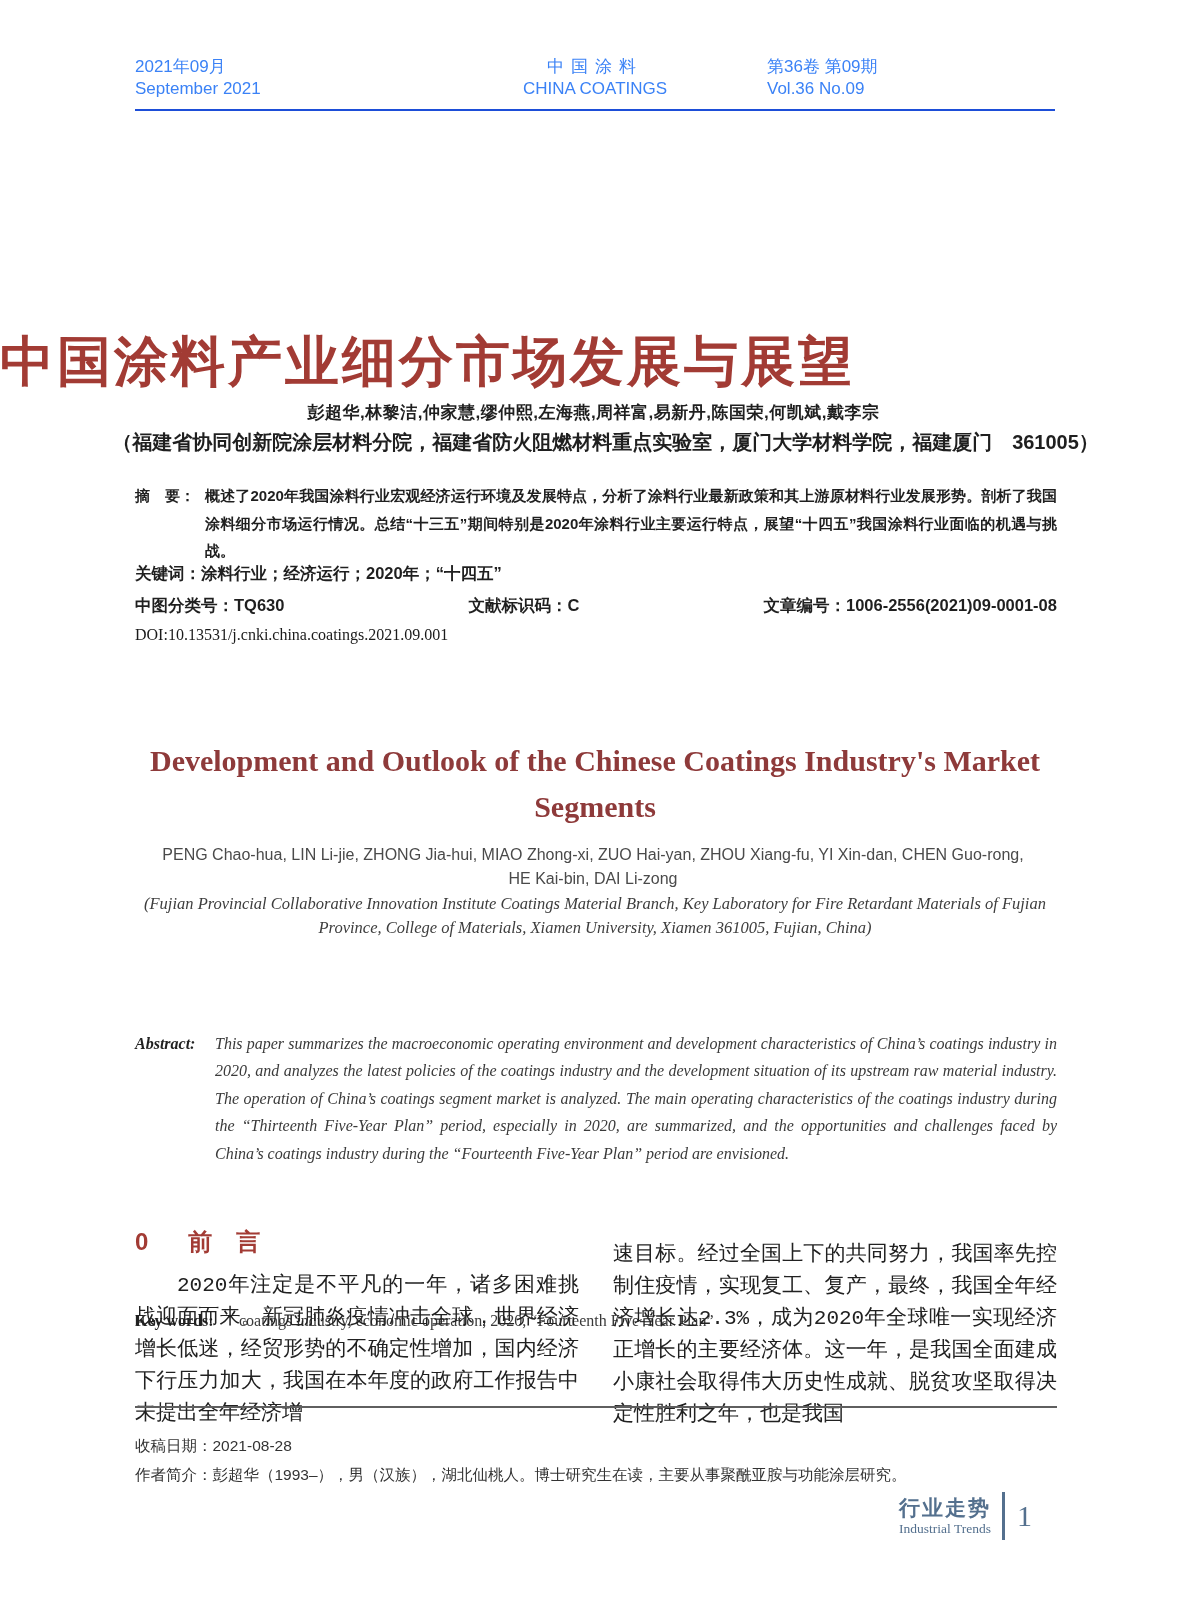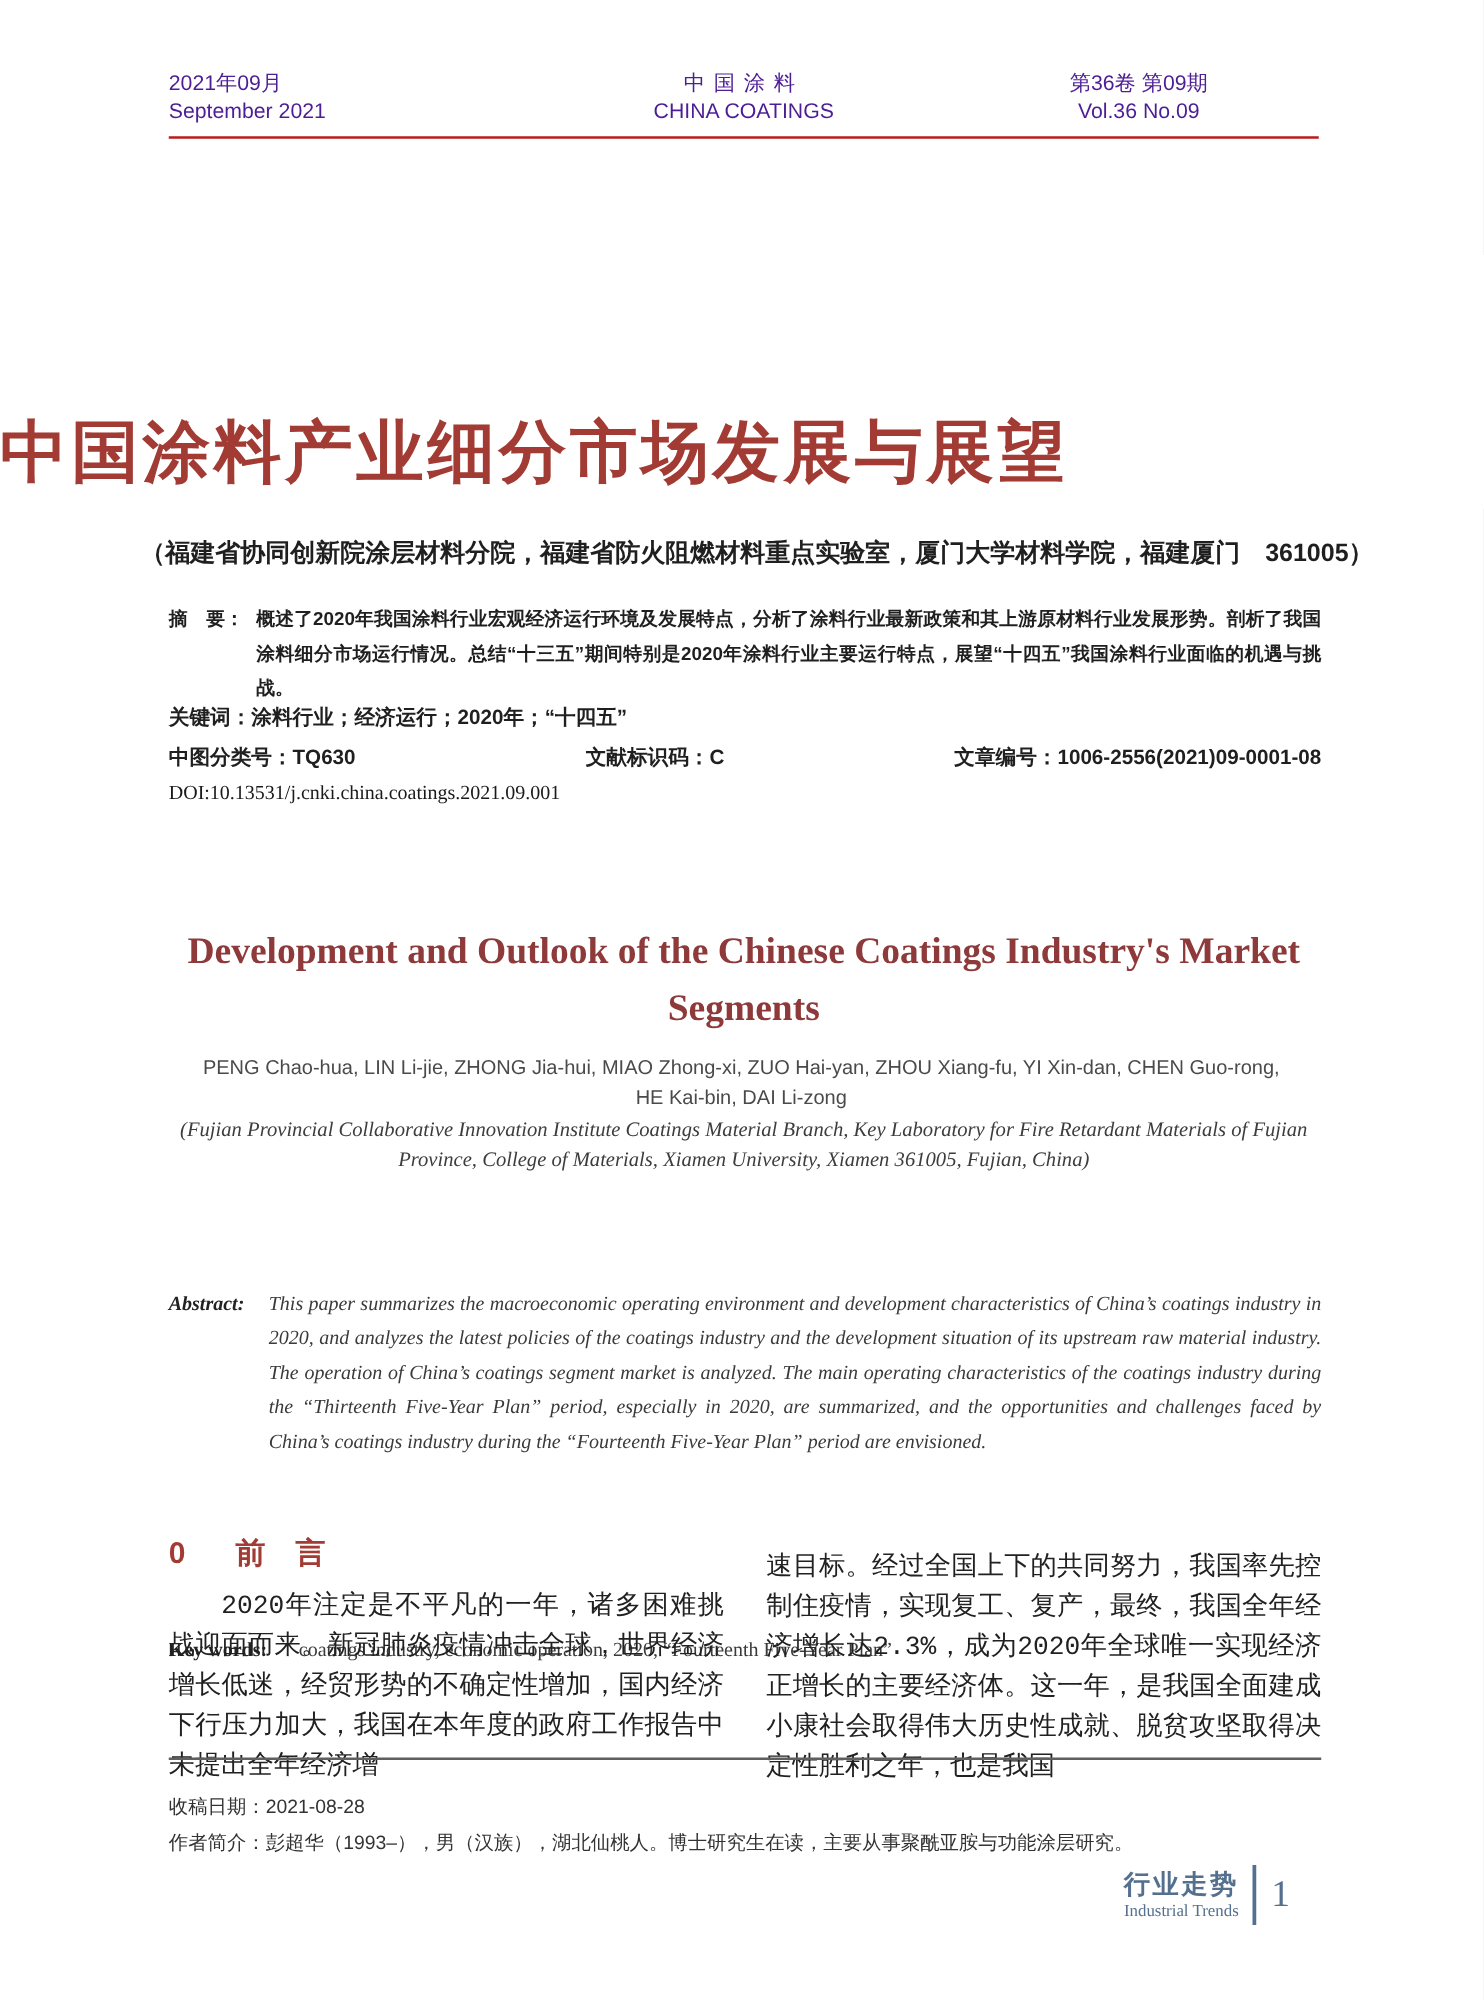--- a/index.html
+++ b/index.html
@@ -8,27 +8,27 @@
     position:relative; width:1187px; height:1600px; margin:0 auto;
     background:#ffffff; overflow:hidden;
     font-family:"Liberation Sans", sans-serif; color:#1f1f1f;
   }
   .abs { position:absolute; }
 
   
   .page-header {
     top:56px; left:135px; width:920px;
     display:flex; justify-content:space-between; align-items:flex-end;
-    color:#4c1d95; font-size:17px; line-height:22px;
-    padding-bottom:9px; border-bottom:2px solid #b91c1c;gap:28px;
+    color:#3b82f6; font-size:17px; line-height:22px;
+    padding-bottom:9px; border-bottom:2px solid #1d4ed8;gap:28px;
   }
   .ph-col { flex:1; }
   .ph-center { text-align:center; }
   .ph-center .cn { letter-spacing:7px; }
-  .ph-right { text-align:center; }
+  .ph-right { text-align:left; }
 
   
   .title-cn {
     top:326px; left:0; width:100%; text-align:left;
     color:#A23B34; font-size:54px; font-weight:bold; letter-spacing:3px;
   }
   .authors-cn {
     top:401px; left:0; width:100%; text-align:center;
     font-size:17px; font-weight:bold; letter-spacing:.5px;
   }
@@ -142,20 +142,21 @@
       <div class="cn">中国涂料</div>
       <div class="en">CHINA COATINGS</div>
     </div>
     <div class="ph-col ph-right">
       <div class="cn">第36卷 第09期</div>
       <div class="en">Vol.36  No.09</div>
     </div>
   </div>
 
   <h1 class="abs title-cn">中国涂料产业细分市场发展与展望</h1>
+  <div class="abs authors-cn">彭超华,林黎洁,仲家慧,缪仲熙,左海燕,周祥富,易新丹,陈国荣,何凯斌,戴李宗</div>
   <div class="abs affil-cn">（福建省协同创新院涂层材料分院，福建省防火阻燃材料重点实验室，厦门大学材料学院，福建厦门　361005）</div>
 
   <div class="abs abstract-cn hang">
     <span class="lbl">摘　要：</span>
     <span>概述了2020年我国涂料行业宏观经济运行环境及发展特点，分析了涂料行业最新政策和其上游原材料行业发展形势。剖析了我国涂料细分市场运行情况。总结“十三五”期间特别是2020年涂料行业主要运行特点，展望“十四五”我国涂料行业面临的机遇与挑战。</span>
   </div>
 
   <div class="abs keywords-cn">
     <span class="lbl-inline">关键词：</span><span>涂料行业；经济运行；2020年；“十四五”</span>
   </div>

